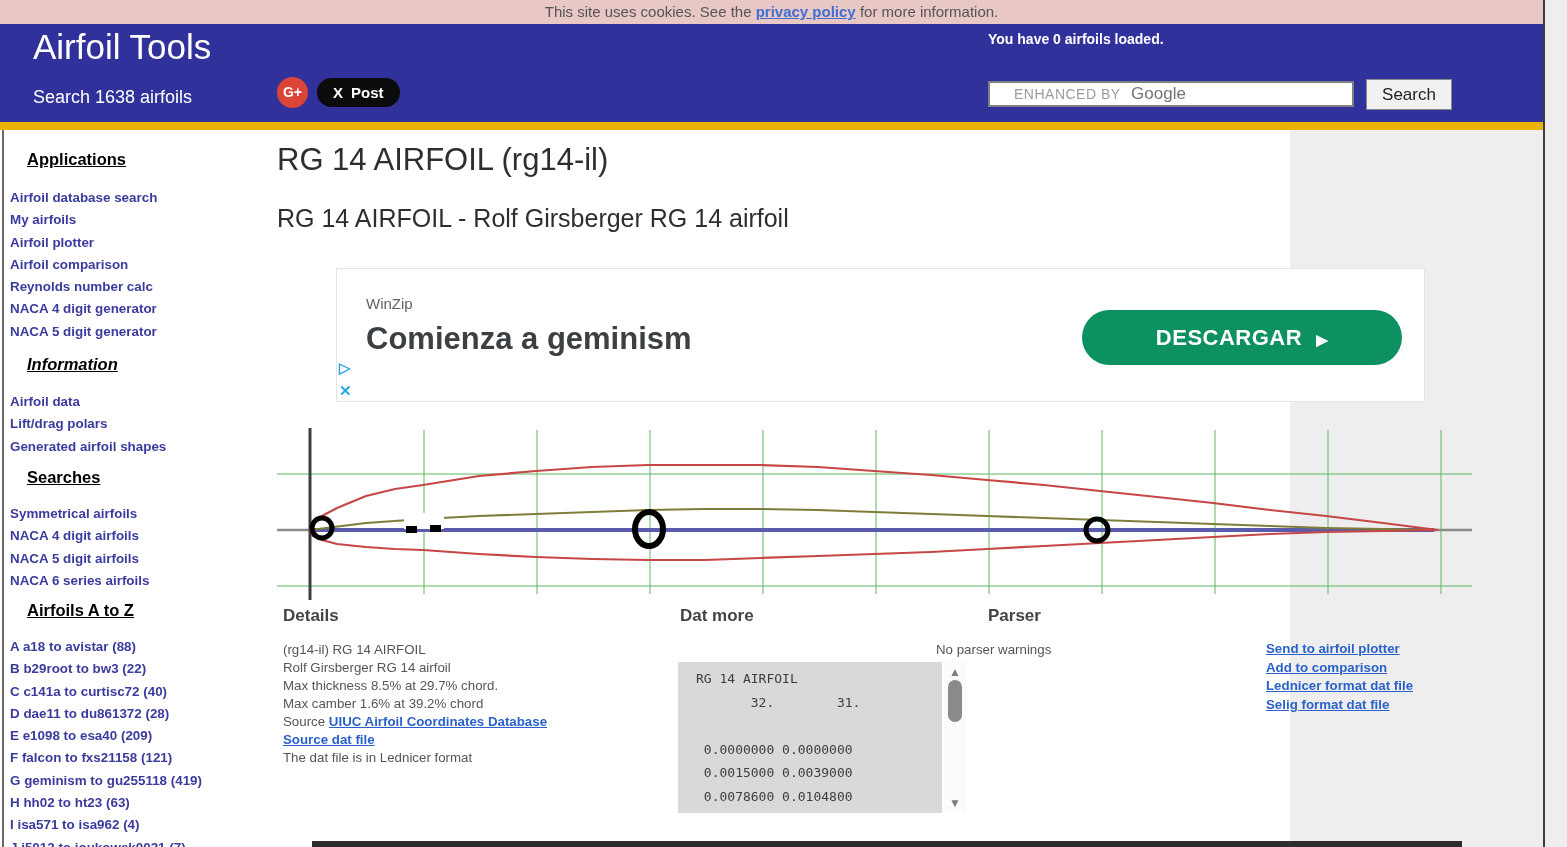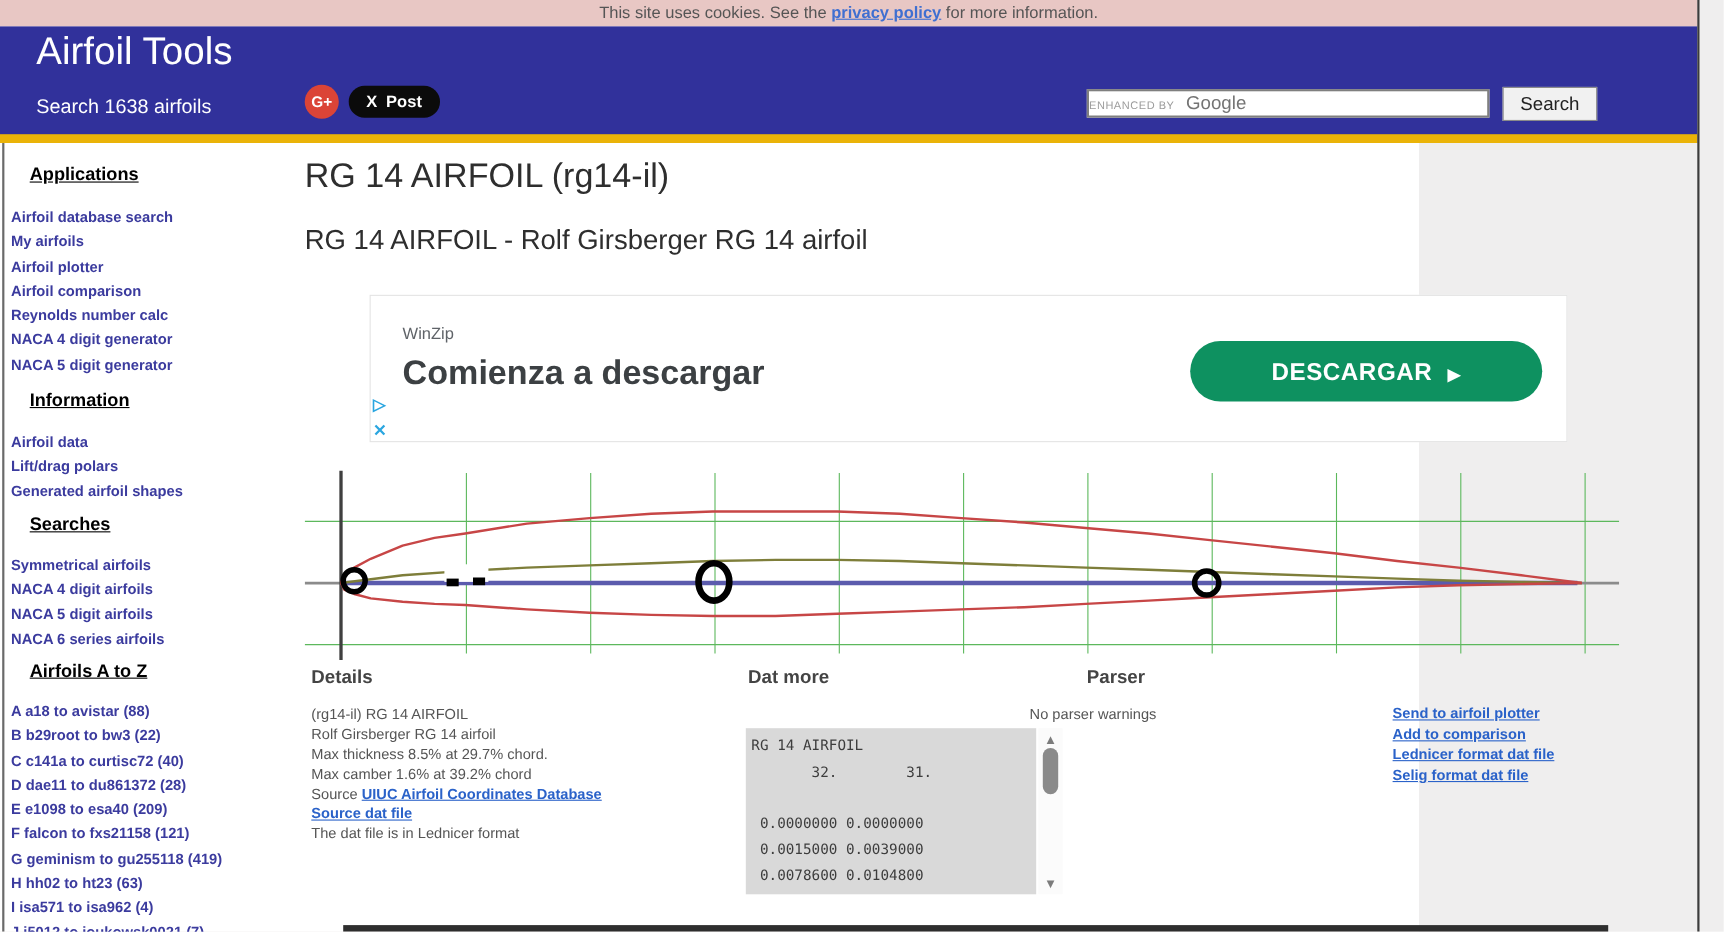--- a/index.html
+++ b/index.html
@@ -41,21 +41,21 @@
     padding:0 16px;line-height:29px;cursor:pointer;
   }
   .xpost .xlogo{font-weight:bold;margin-right:8px;font-size:15px;}
   .hdr-right{position:absolute;left:988px;top:5px;color:#fff;font-size:14px;font-weight:bold;line-height:20px;white-space:nowrap;}
   .set-link{color:#96a5f2;text-decoration:underline;cursor:pointer;}
   .gsearch{
     position:absolute;left:988px;top:57px;width:366px;height:26px;
     background:#fff;border:2px solid #7f7f7f;box-sizing:border-box;
     line-height:22px;white-space:nowrap;cursor:text;
   }
-  .gsearch .enh{font-size:10px;color:#9b9b9b;letter-spacing:.5px;margin-left:0;}
+  .gsearch .enh{font-size:14px;color:#9b9b9b;letter-spacing:.5px;margin-left:24px;}
   .gsearch .glogo{font-size:17px;color:#747474;font-weight:normal;margin-left:6px;}
   .search-btn{
     position:absolute;left:1366px;top:55px;width:86px;height:31px;
     background:#f1f1f1;border:1px solid #8a8a8a;font-size:17px;color:#222;
     font-family:"Liberation Sans",sans-serif;cursor:pointer;
   }
 
   
   .side-h{position:absolute;left:27px;font-size:16.5px;font-weight:bold;color:#000;text-decoration:underline;white-space:nowrap;}
   .side-list{position:absolute;left:10px;white-space:nowrap;}
@@ -94,21 +94,21 @@
   
   .sec-h{position:absolute;font-size:17px;font-weight:bold;color:#444;white-space:nowrap;}
   .body-text{font-size:13.3px;color:#555;line-height:18px;white-space:nowrap;}
   .body-text a{color:#2a62c9;font-weight:bold;text-decoration:underline;cursor:pointer;}
   .details-body{position:absolute;left:283px;top:641px;}
   .dat-box{
     position:absolute;left:678px;top:662px;width:264px;height:151px;
     background:#d9d9d9;overflow:hidden;
   }
   .dat-box pre{
-    margin:0;padding:5px 0 0 5px;
+    margin:0;padding:5px 0 0 18px;
     font-family:"DejaVu Sans Mono",monospace;font-size:13px;line-height:23.5px;color:#3d3d3d;
   }
   .dat-scroll{position:absolute;left:944px;top:662px;width:22px;height:151px;background:#fbfbfb;}
   .scroll-arrow{position:absolute;left:0;width:22px;text-align:center;color:#7c7c7c;font-size:12px;cursor:pointer;}
   .scroll-thumb{position:absolute;left:4px;top:18px;width:14px;height:42px;background:#8a8a8a;border-radius:7px;cursor:pointer;}
   .parser-status{position:absolute;left:936px;top:641px;}
   .action-links{position:absolute;left:1266px;top:640px;}
   .action-links a{display:block;font-size:13.3px;font-weight:bold;color:#2a62c9;text-decoration:underline;line-height:18.5px;cursor:pointer;white-space:nowrap;}
 
   .bottom-rule{position:absolute;left:312px;top:841px;width:1150px;height:6px;background:#2e2e2e;}
@@ -119,39 +119,40 @@
 <div class="page">
 
   <div class="cookie-bar"><span>This site uses cookies. See the </span><a class="cookie-link">privacy policy</a><span> for more information.</span></div>
 
   <div class="header">
     <div class="site-title">Airfoil Tools</div>
     <div class="site-sub">Search 1638 airfoils</div>
     <div class="gplus">G+</div>
     <div class="xpost"><span class="xlogo">X</span><span>Post</span></div>
     <div class="hdr-right">
+      <div>You have 0 airfoils loaded.</div>
     </div>
     <div class="gsearch">
       <span class="enh">ENHANCED BY</span>
       <span class="glogo">Google</span>
     </div>
     <button class="search-btn">Search</button>
   </div>
 
   <div class="side-h" style="top:150px;">Applications</div>
   <div class="side-list" style="top:187px;">
     <a>Airfoil database search</a>
     <a>My airfoils</a>
     <a>Airfoil plotter</a>
     <a>Airfoil comparison</a>
     <a>Reynolds number calc</a>
     <a>NACA 4 digit generator</a>
     <a>NACA 5 digit generator</a>
   </div>
-  <div class="side-h" style="top:355px;">Information</div>
+  <div class="side-h" style="top:355px;font-style:italic;">Information</div>
   <div class="side-list" style="top:391px;">
     <a>Airfoil data</a>
     <a>Lift/drag polars</a>
     <a>Generated airfoil shapes</a>
   </div>
   <div class="side-h" style="top:468px;">Searches</div>
   <div class="side-list" style="top:503px;">
     <a>Symmetrical airfoils</a>
     <a>NACA 4 digit airfoils</a>
     <a>NACA 5 digit airfoils</a>
@@ -169,21 +170,21 @@
     <a>H hh02 to ht23 (63)</a>
     <a>I isa571 to isa962 (4)</a>
     <a>J j5012 to joukowsk0021 (7)</a>
   </div>
 
   <div class="h1">RG 14 AIRFOIL (rg14-il)</div>
   <div class="h2">RG 14 AIRFOIL - Rolf Girsberger RG 14 airfoil</div>
 
   <div class="ad-box">
     <div class="ad-brand">WinZip</div>
-    <div class="ad-headline">Comienza a descargar</div>
+    <div class="ad-headline">Comienza a geminism</div>
     <div class="ad-btn"><span>DESCARGAR</span><span class="arr">▶</span></div>
   </div>
   <div class="adchoices">▷</div>
   <div class="ad-close">✕</div>
 
   <svg class="plot" viewBox="0 0 1195 176">
 
     <line class="gridline" x1="147" y1="6" x2="147" y2="170"></line>
     <line class="gridline" x1="260" y1="6" x2="260" y2="170"></line>
     <line class="gridline" x1="373" y1="6" x2="373" y2="170"></line>

